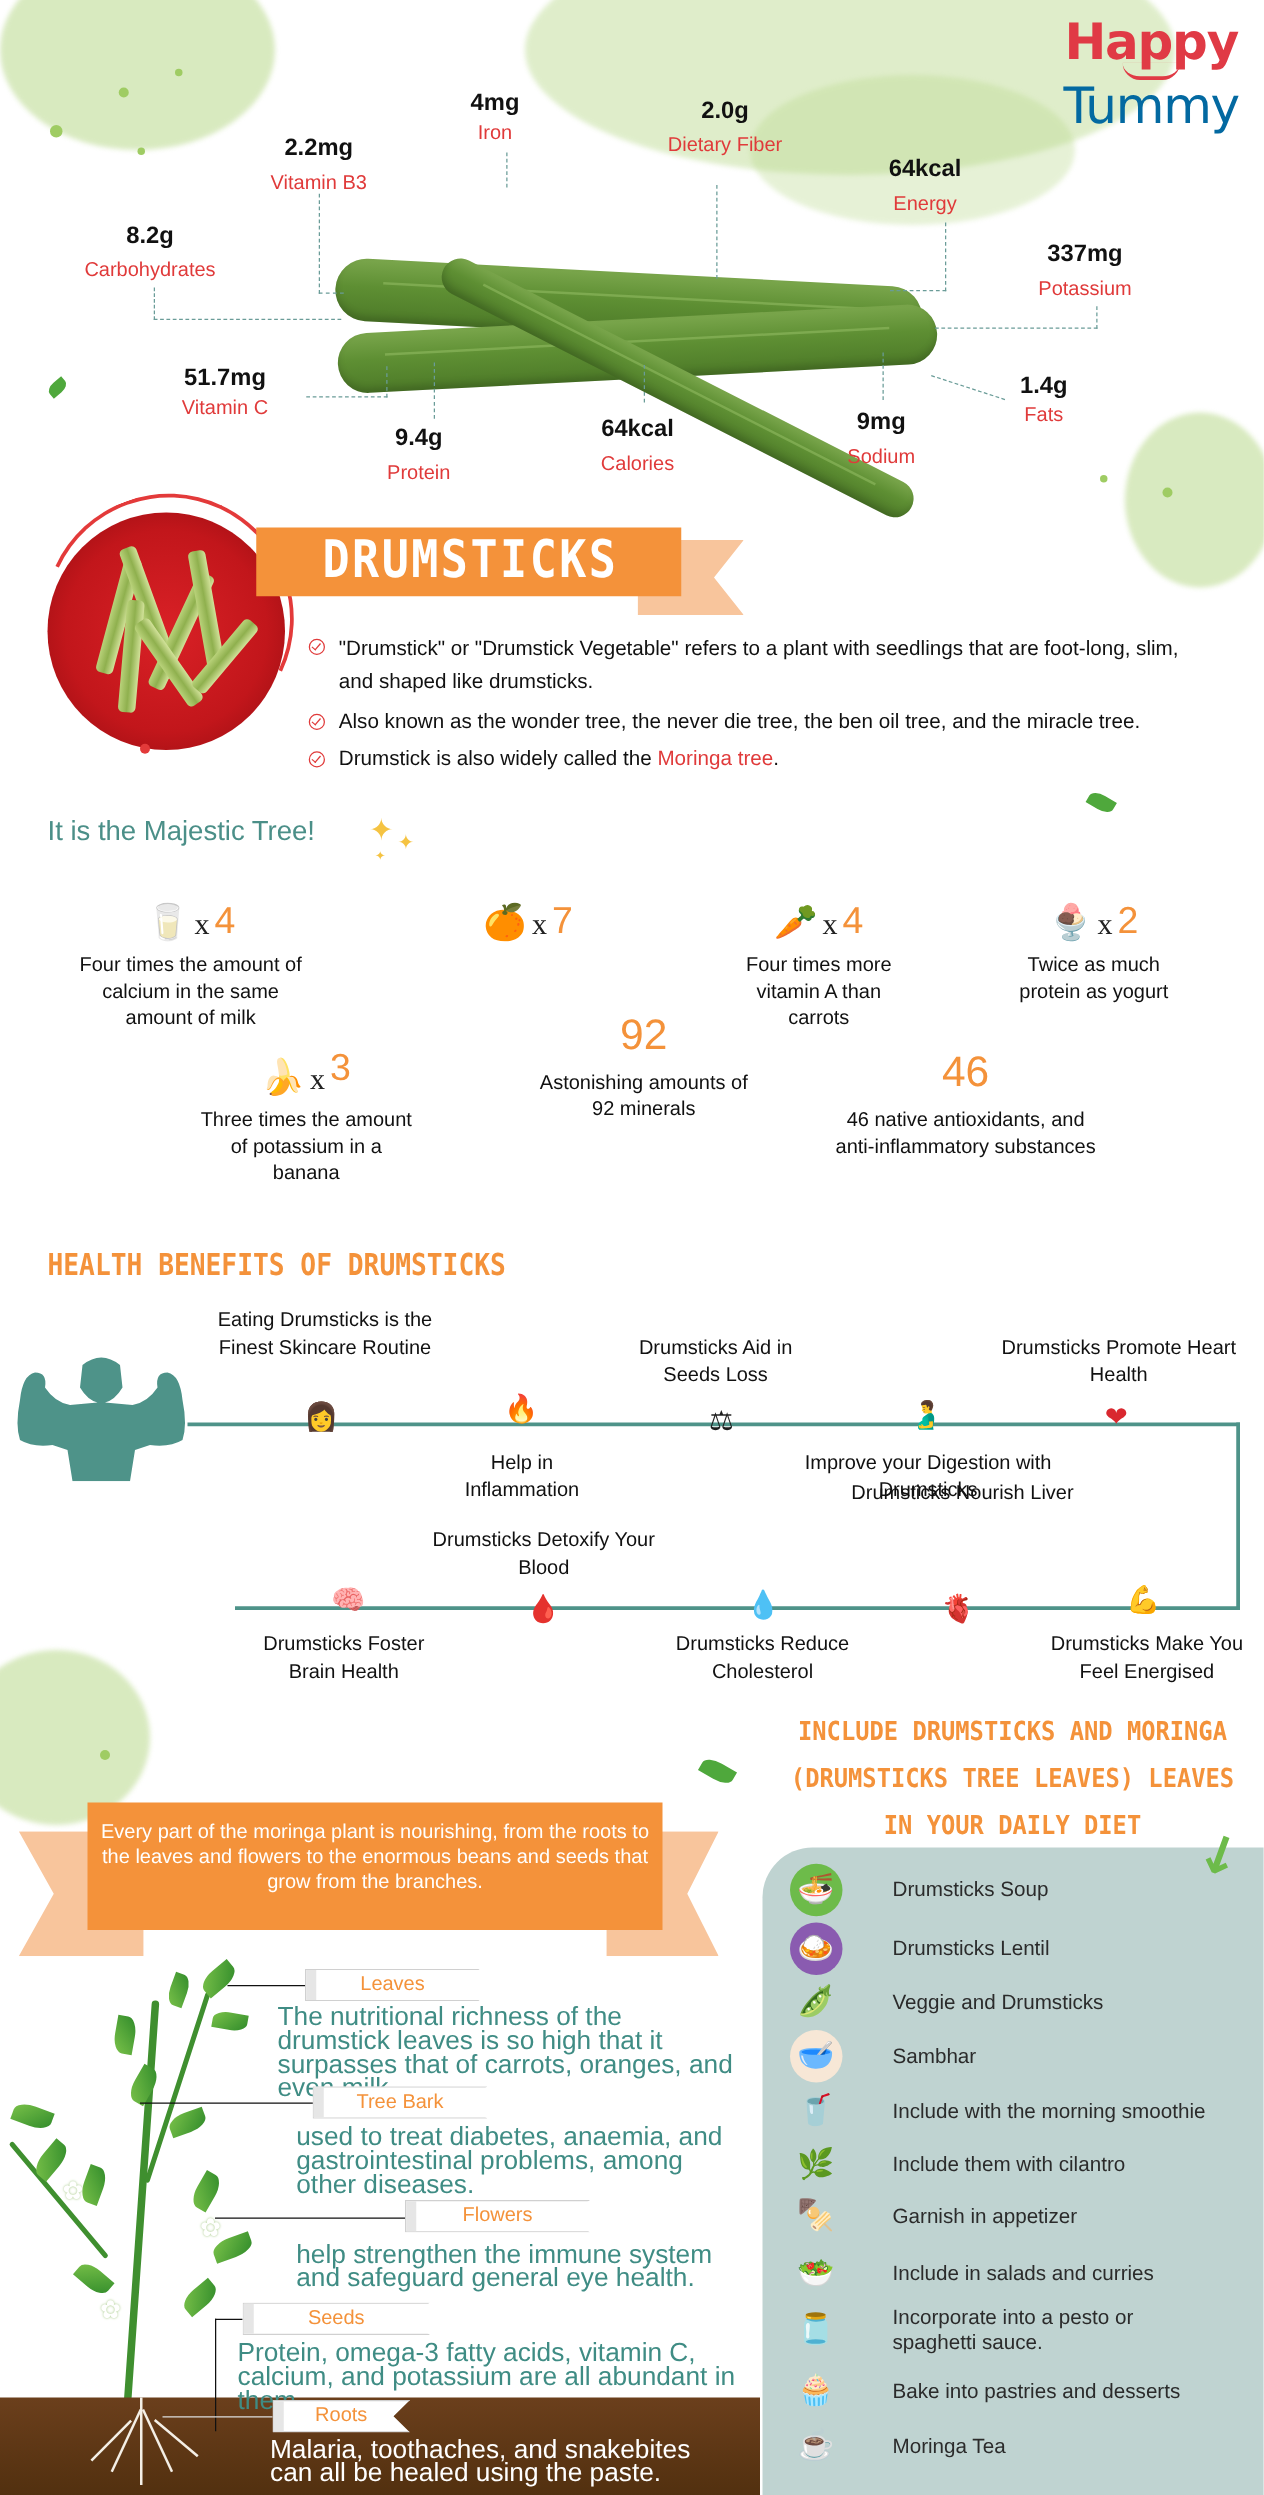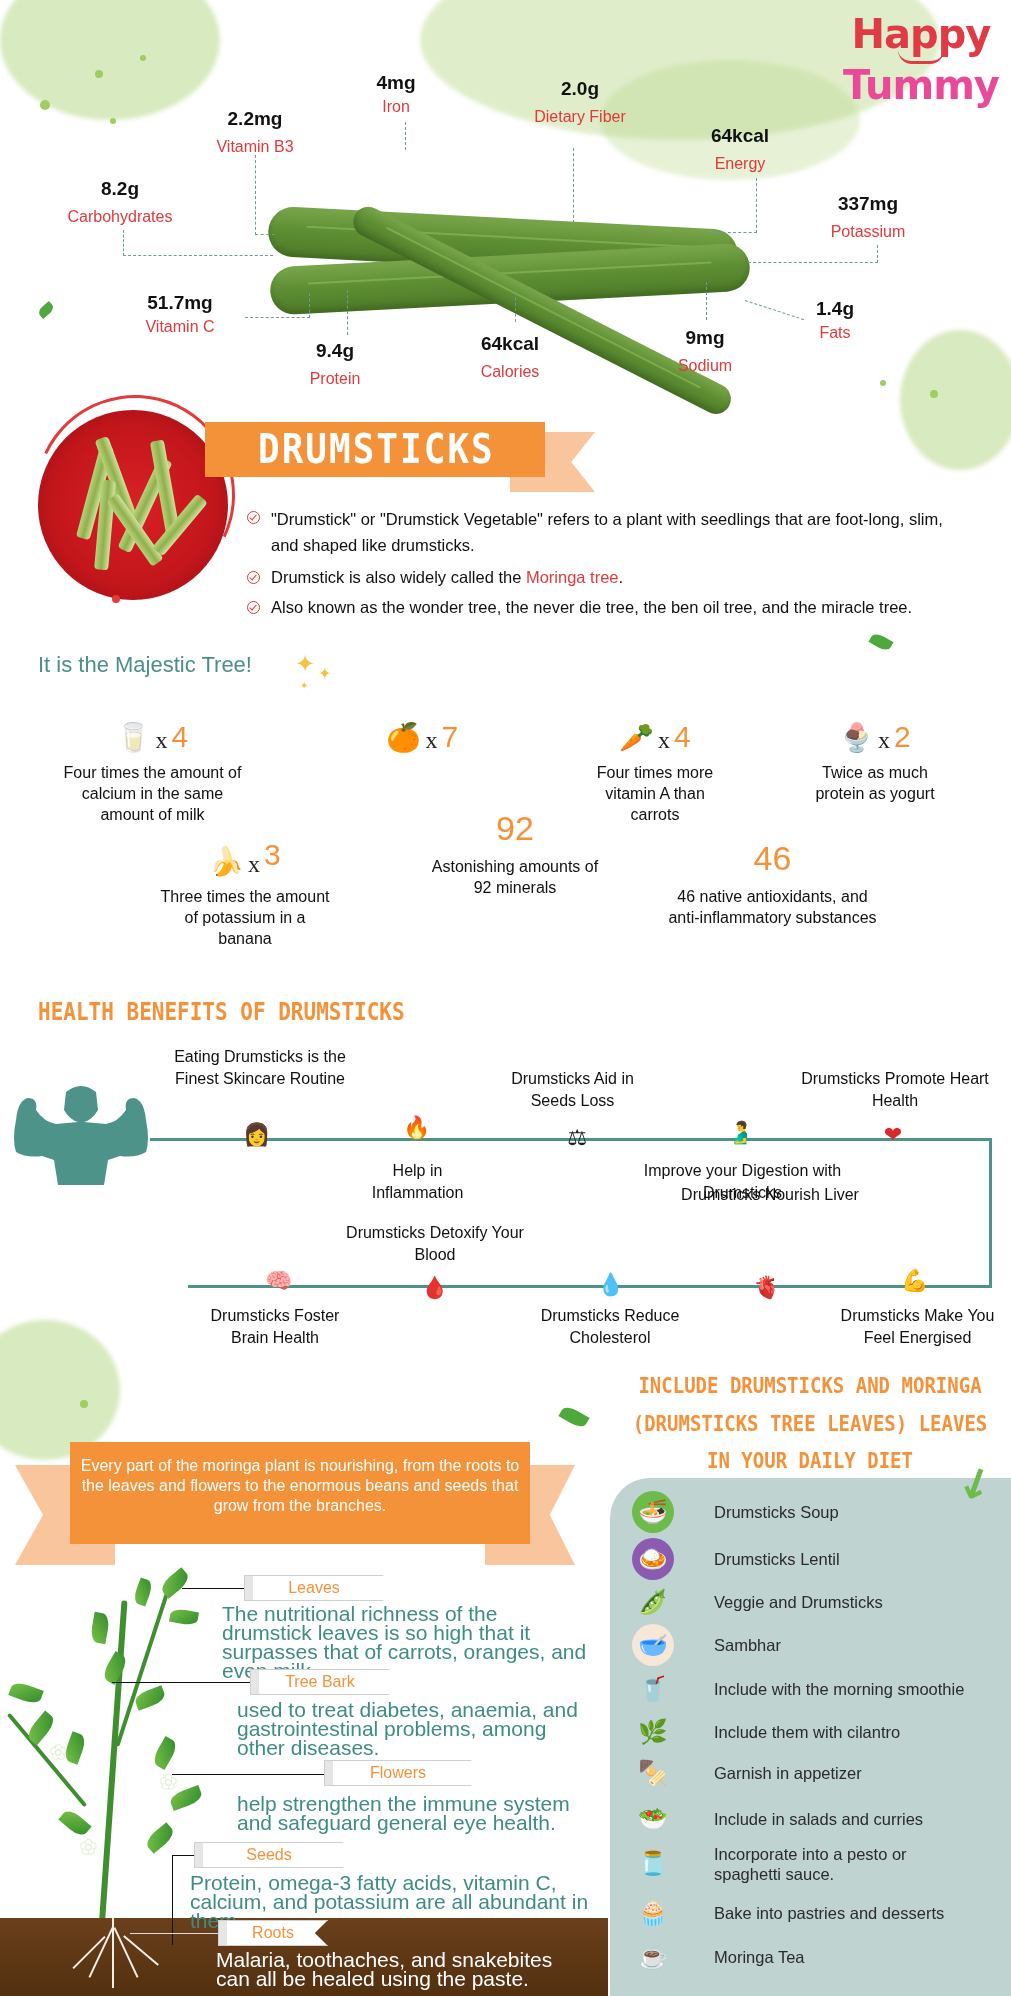--- a/index.html
+++ b/index.html
@@ -8,21 +8,21 @@
   .abs { position: absolute; }
 
   
   .splash { position: absolute; border-radius: 50%; background: #b9d98c; opacity: .55; filter: blur(2px); }
   .dot { position: absolute; border-radius: 50%; background: #9fcc63; }
 
   
   .logo { position: absolute; left: 836px; top: 12px; width: 170px; height: 110px; text-align: center; }
   .logo .happy { font-family: "DejaVu Sans", sans-serif; font-weight: bold; font-size: 40px; color: #e03a45; letter-spacing: -1px; line-height: 44px; }
   .logo .smile { width: 46px; height: 14px; border-bottom: 3px solid #e03a45; border-radius: 0 0 30px 30px; margin: -6px auto 0; }
-  .logo .tummy { font-family: "DejaVu Sans", sans-serif; font-weight: bold; font-size: 40px; color: #ec4899; letter-spacing: -1px; line-height: 42px; }
+  .logo .tummy { font-family: "DejaVu Sans", sans-serif; font-weight: normal; font-size: 40px; color: #0369a1; letter-spacing: -1px; line-height: 42px; }
 
   
   .nut { position: absolute; text-align: center; font-family: "Liberation Sans", sans-serif; }
   .nut .val { font-size: 19px; font-weight: bold; color: #111; line-height: 22px; }
   .nut .lab { font-size: 16px; color: #e03a3a; line-height: 22px; margin-top: 6px; }
   .leader { position: absolute; border-color: #6a9c98; border-style: dashed; border-width: 0; }
 
   
   .pod { position: absolute; border-radius: 40px; background: linear-gradient(180deg,#7aa64c 0%,#5e8f33 45%,#4d7a28 100%); box-shadow: inset 0 -4px 6px rgba(0,0,0,.15); }
   .pod::after { content:""; position:absolute; left:8%; right:8%; top:35%; height:2px; background: rgba(160,200,110,.45); }
@@ -204,25 +204,25 @@
 <div class="banner"></div>
 <div class="banner-title">DRUMSTICKS</div>
 
 <div class="bullets">
   <div class="bullet">
     <span class="chk"></span>
     <span style="line-height:26px;">"Drumstick" or "Drumstick Vegetable" refers to a plant with seedlings that are foot-long, slim, and shaped like drumsticks.</span>
   </div>
   <div class="bullet">
     <span class="chk"></span>
-    <span>Drumstick is also widely called the </span><span class="hl">Moringa tree</span><span>.</span>
+    <span>Also known as the wonder tree, the never die tree, the ben oil tree, and the miracle tree.</span>
   </div>
   <div class="bullet">
     <span class="chk"></span>
-    <span>Also known as the wonder tree, the never die tree, the ben oil tree, and the miracle tree.</span>
+    <span>Drumstick is also widely called the </span><span class="hl">Moringa tree</span><span>.</span>
   </div>
 </div>
 
 <div class="majestic-title">It is the Majestic Tree!</div>
 <div class="sparkle" style="left:295px;top:650px;font-size:24px;">✦</div>
 <div class="sparkle" style="left:318px;top:664px;font-size:16px;">✦</div>
 <div class="sparkle" style="left:300px;top:680px;font-size:10px;">✦</div>
 
 <div class="fact" style="left:45px;top:714px;width:215px;">
   <div class="head">

